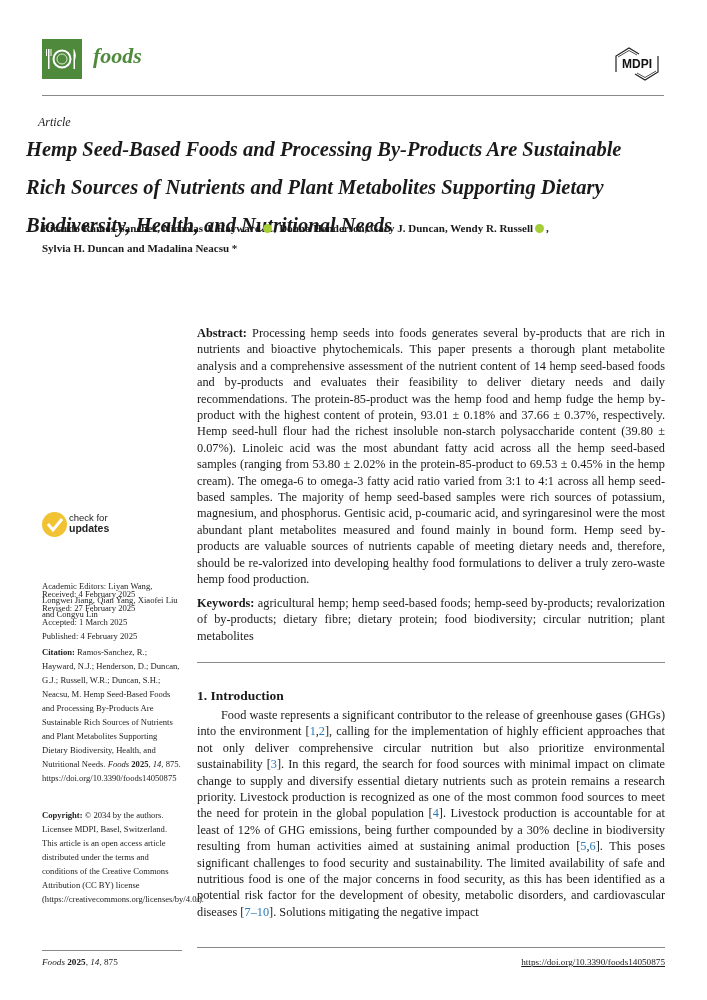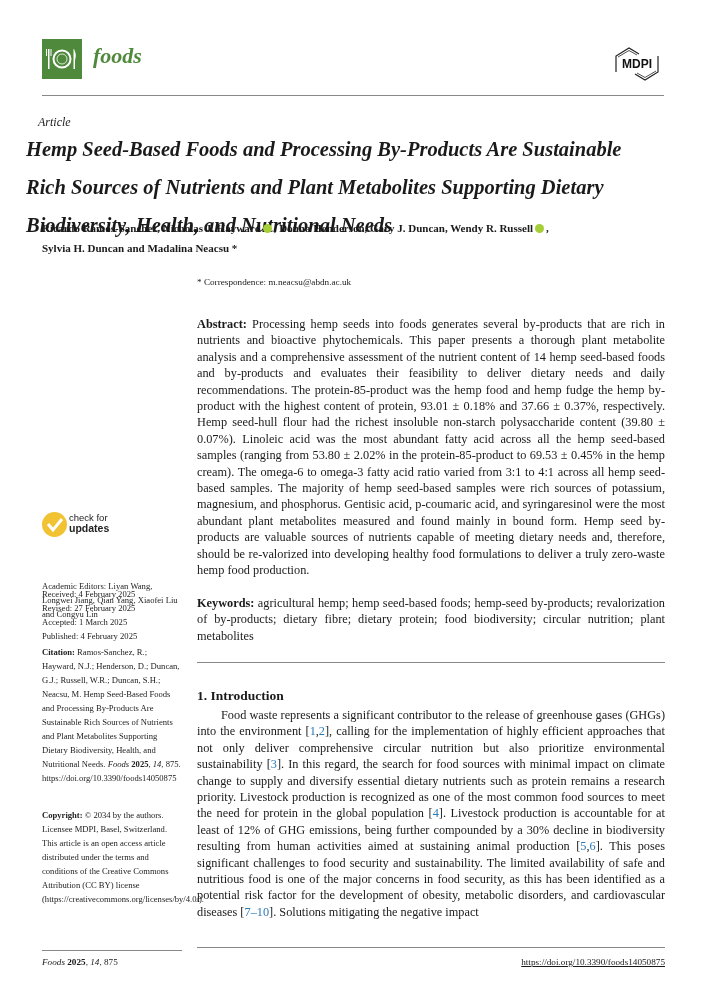--- a/index.html
+++ b/index.html
@@ -18,21 +18,21 @@
   .title { left: 26px; top: 130px; width: 630px; font-weight: bold; font-size: 20.5px; line-height: 38px; font-style: italic; }
   .authors { left: 42px; top: 218px; width: 630px; font-weight: bold; font-size: 11px; line-height: 20px; }
   .orcid { display: inline-block; width: 9px; height: 9px; border-radius: 50%; background: #a6ce39;
            vertical-align: middle; margin: 0 2px 2px 2px; position: relative; }
   .orcid::after { content: "iD"; position: absolute; left: 1px; top: 1px; font-size: 5px; color: #fff; font-family: "Liberation Sans", sans-serif; font-weight: bold; }
 
   .affil { left: 197px; top: 276px; font-size: 9.2px; line-height: 13px; width: 470px; }
 
   
   .main { left: 197px; width: 468px; font-size: 12.3px; line-height: 16.4px; text-align: justify; }
-  .abstract { top: 316px; }
+  .abstract { top: 325px; }
   .keywords { top: 595px; }
   .b { font-weight: bold; }
   .main-rule { left: 197px; top: 662px; width: 468px; height: 1px; background: #888; }
   .section-heading { left: 197px; top: 688px; font-weight: bold; font-size: 13.5px; }
   .intro { top: 707px; }
   .intro p { margin: 0; text-indent: 24px; }
   .ref { color: #2a7ab8; }
 
   
   .side { left: 42px; width: 140px; font-size: 8.6px; line-height: 14px; color: #222; }
@@ -76,21 +76,20 @@
 <div class="abs header-rule"></div>
 
 <div class="abs article-type">Article</div>
 <div class="abs title">Hemp Seed-Based Foods and Processing By-Products Are Sustainable Rich Sources of Nutrients and Plant Metabolites Supporting Dietary Biodiversity, Health, and Nutritional Needs</div>
 <div class="abs authors">
   <span>Ricardo Ramos-Sanchez, Nicholas J. Hayward</span><span class="orcid"></span><span>, Donna Henderson, Gary J. Duncan, Wendy R. Russell</span><span class="orcid"></span><span>,</span><br>
   <span>Sylvia H. Duncan and Madalina Neacsu *</span>
 </div>
 
 <div class="abs affil">
-  <div>*   Correspondence: m.neacsu@abdn.ac.uk</div>
 </div>
 
 <div class="abs main abstract">
   <span class="b">Abstract:</span>
   <span>Processing hemp seeds into foods generates several by-products that are rich in nutrients and bioactive phytochemicals. This paper presents a thorough plant metabolite analysis and a comprehensive assessment of the nutrient content of 14 hemp seed-based foods and by-products and evaluates their feasibility to deliver dietary needs and daily recommendations. The protein-85-product was the hemp food and hemp fudge the hemp by-product with the highest content of protein, 93.01 ± 0.18% and 37.66 ± 0.37%, respectively. Hemp seed-hull flour had the richest insoluble non-starch polysaccharide content (39.80 ± 0.07%). Linoleic acid was the most abundant fatty acid across all the hemp seed-based samples (ranging from 53.80 ± 2.02% in the protein-85-product to 69.53 ± 0.45% in the hemp cream). The omega-6 to omega-3 fatty acid ratio varied from 3:1 to 4:1 across all hemp seed-based samples. The majority of hemp seed-based samples were rich sources of potassium, magnesium, and phosphorus. Gentisic acid, p-coumaric acid, and syringaresinol were the most abundant plant metabolites measured and found mainly in bound form. Hemp seed by-products are valuable sources of nutrients capable of meeting dietary needs and, therefore, should be re-valorized into developing healthy food formulations to deliver a truly zero-waste hemp food production.</span>
 </div>
 
 <div class="abs main keywords">
   <span class="b">Keywords:</span>
   <span>agricultural hemp; hemp seed-based foods; hemp-seed by-products; revalorization of by-products; dietary fibre; dietary protein; food biodiversity; circular nutrition; plant metabolites</span>

